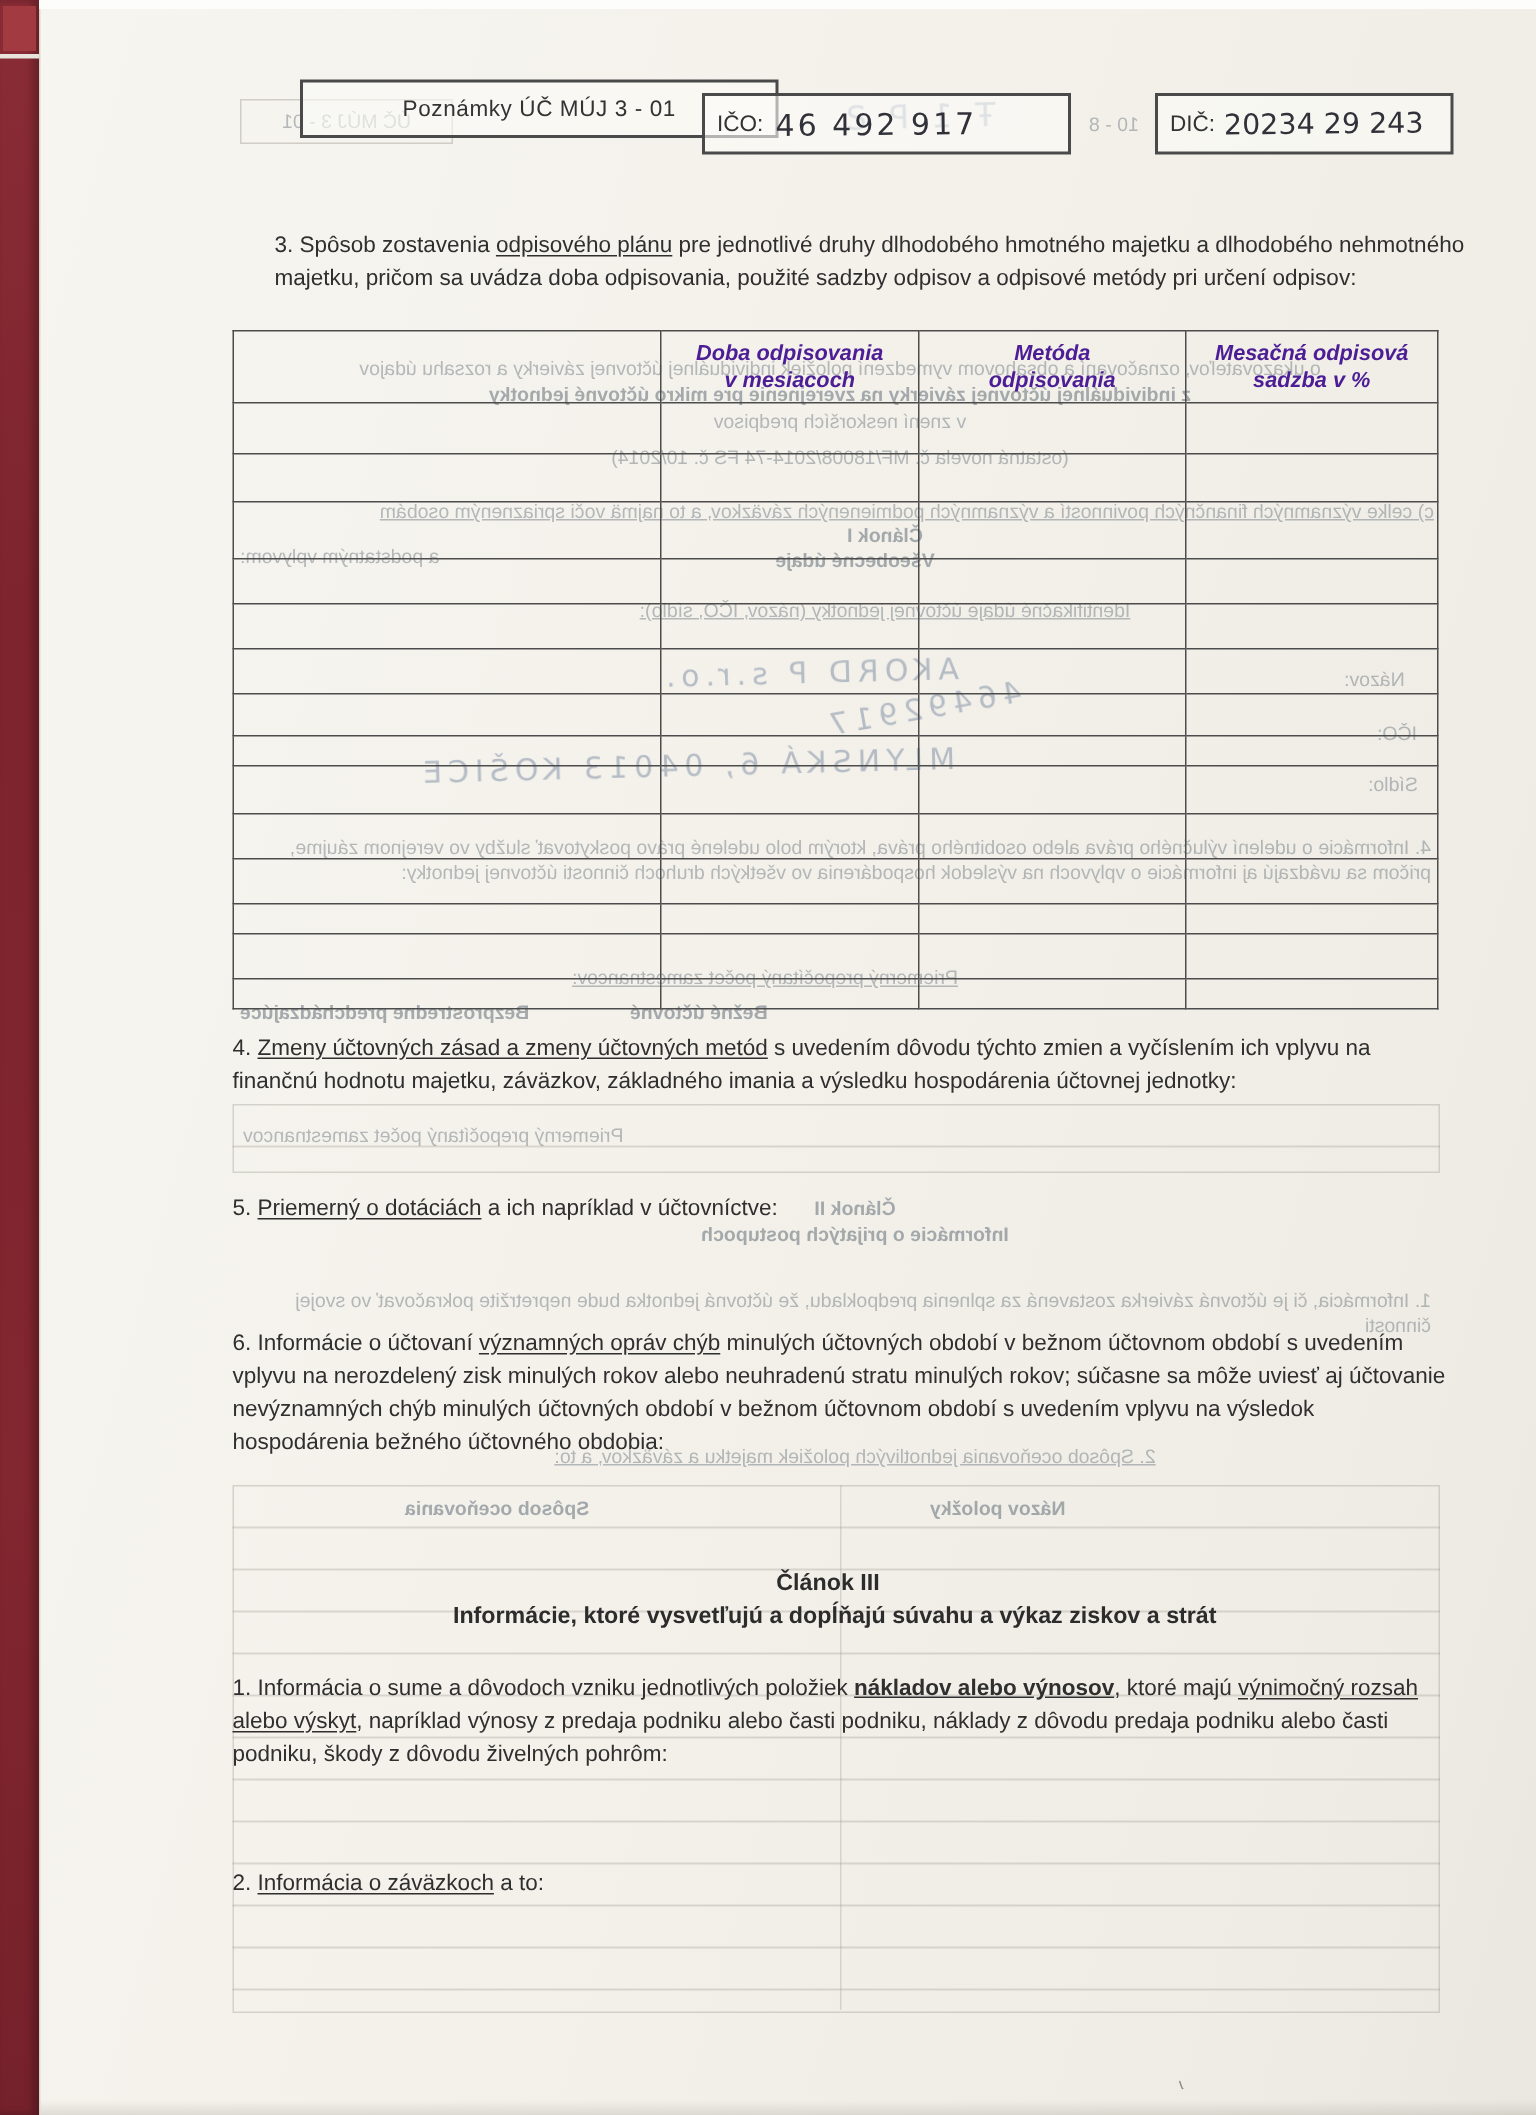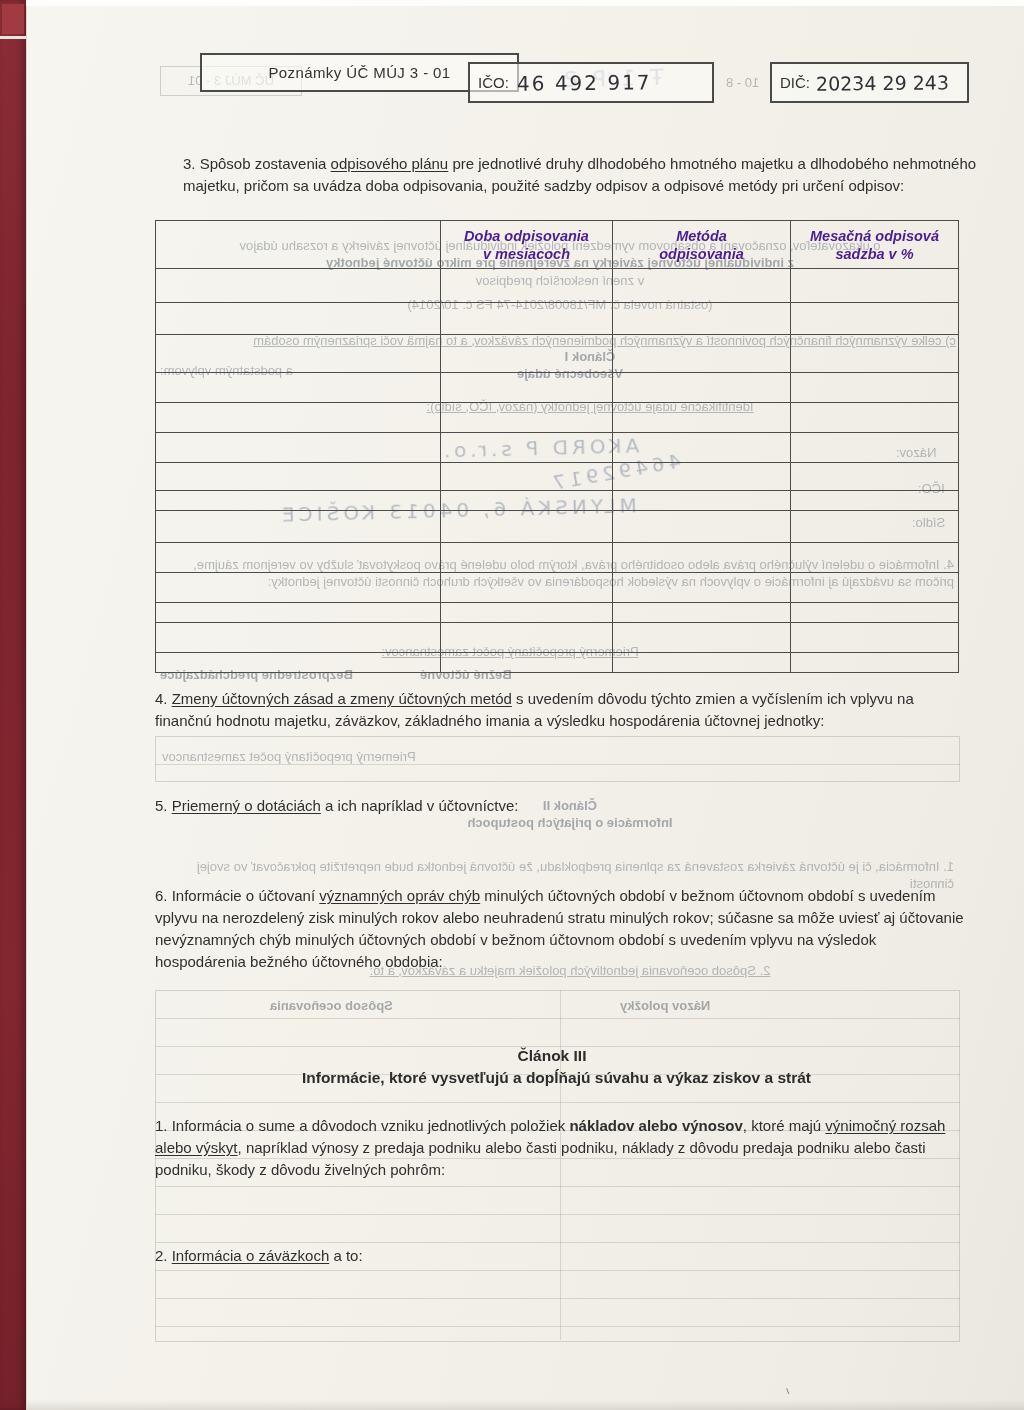--- a/index.html
+++ b/index.html
@@ -21,21 +21,21 @@
   .abs{position:absolute;}
 
   .hbox{border:2px solid #4a4a4a;background:rgba(252,251,248,.6);display:flex;align-items:center;justify-content:center;}
   .hbox-title{font-size:15px;letter-spacing:.4px;color:#333;}
   .hbox-label{font-size:15px;color:#333;}
   .hand{font-family:"DejaVu Sans", sans-serif;font-size:20px;color:#31313a;
         letter-spacing:2px;transform:rotate(-.6deg);white-space:nowrap;}
 
   .para{font-size:15px;line-height:22px;color:#2f2f2f;text-align:left;}
   .u{text-decoration:underline;text-underline-offset:2px;}
-  .b{font-weight:bold;}
+  .b{font-weight:bold;text-decoration:underline;}
 
   table.dep{border-collapse:collapse;table-layout:fixed;background:transparent;}
   table.dep td,table.dep th{border:1.4px solid #4c4c4c;padding:0;}
   table.dep th{font-size:14.5px;font-style:italic;font-weight:bold;line-height:18px;color:#4c1d95;vertical-align:middle;}
 
   .heading{font-weight:bold;font-size:15.5px;color:#2c2c2c;text-align:center;}
 
   
   .ghost{position:absolute;transform:scaleX(-1);color:rgba(125,134,142,.55);
          font-size:13px;line-height:17px;white-space:nowrap;filter:blur(.35px);}

